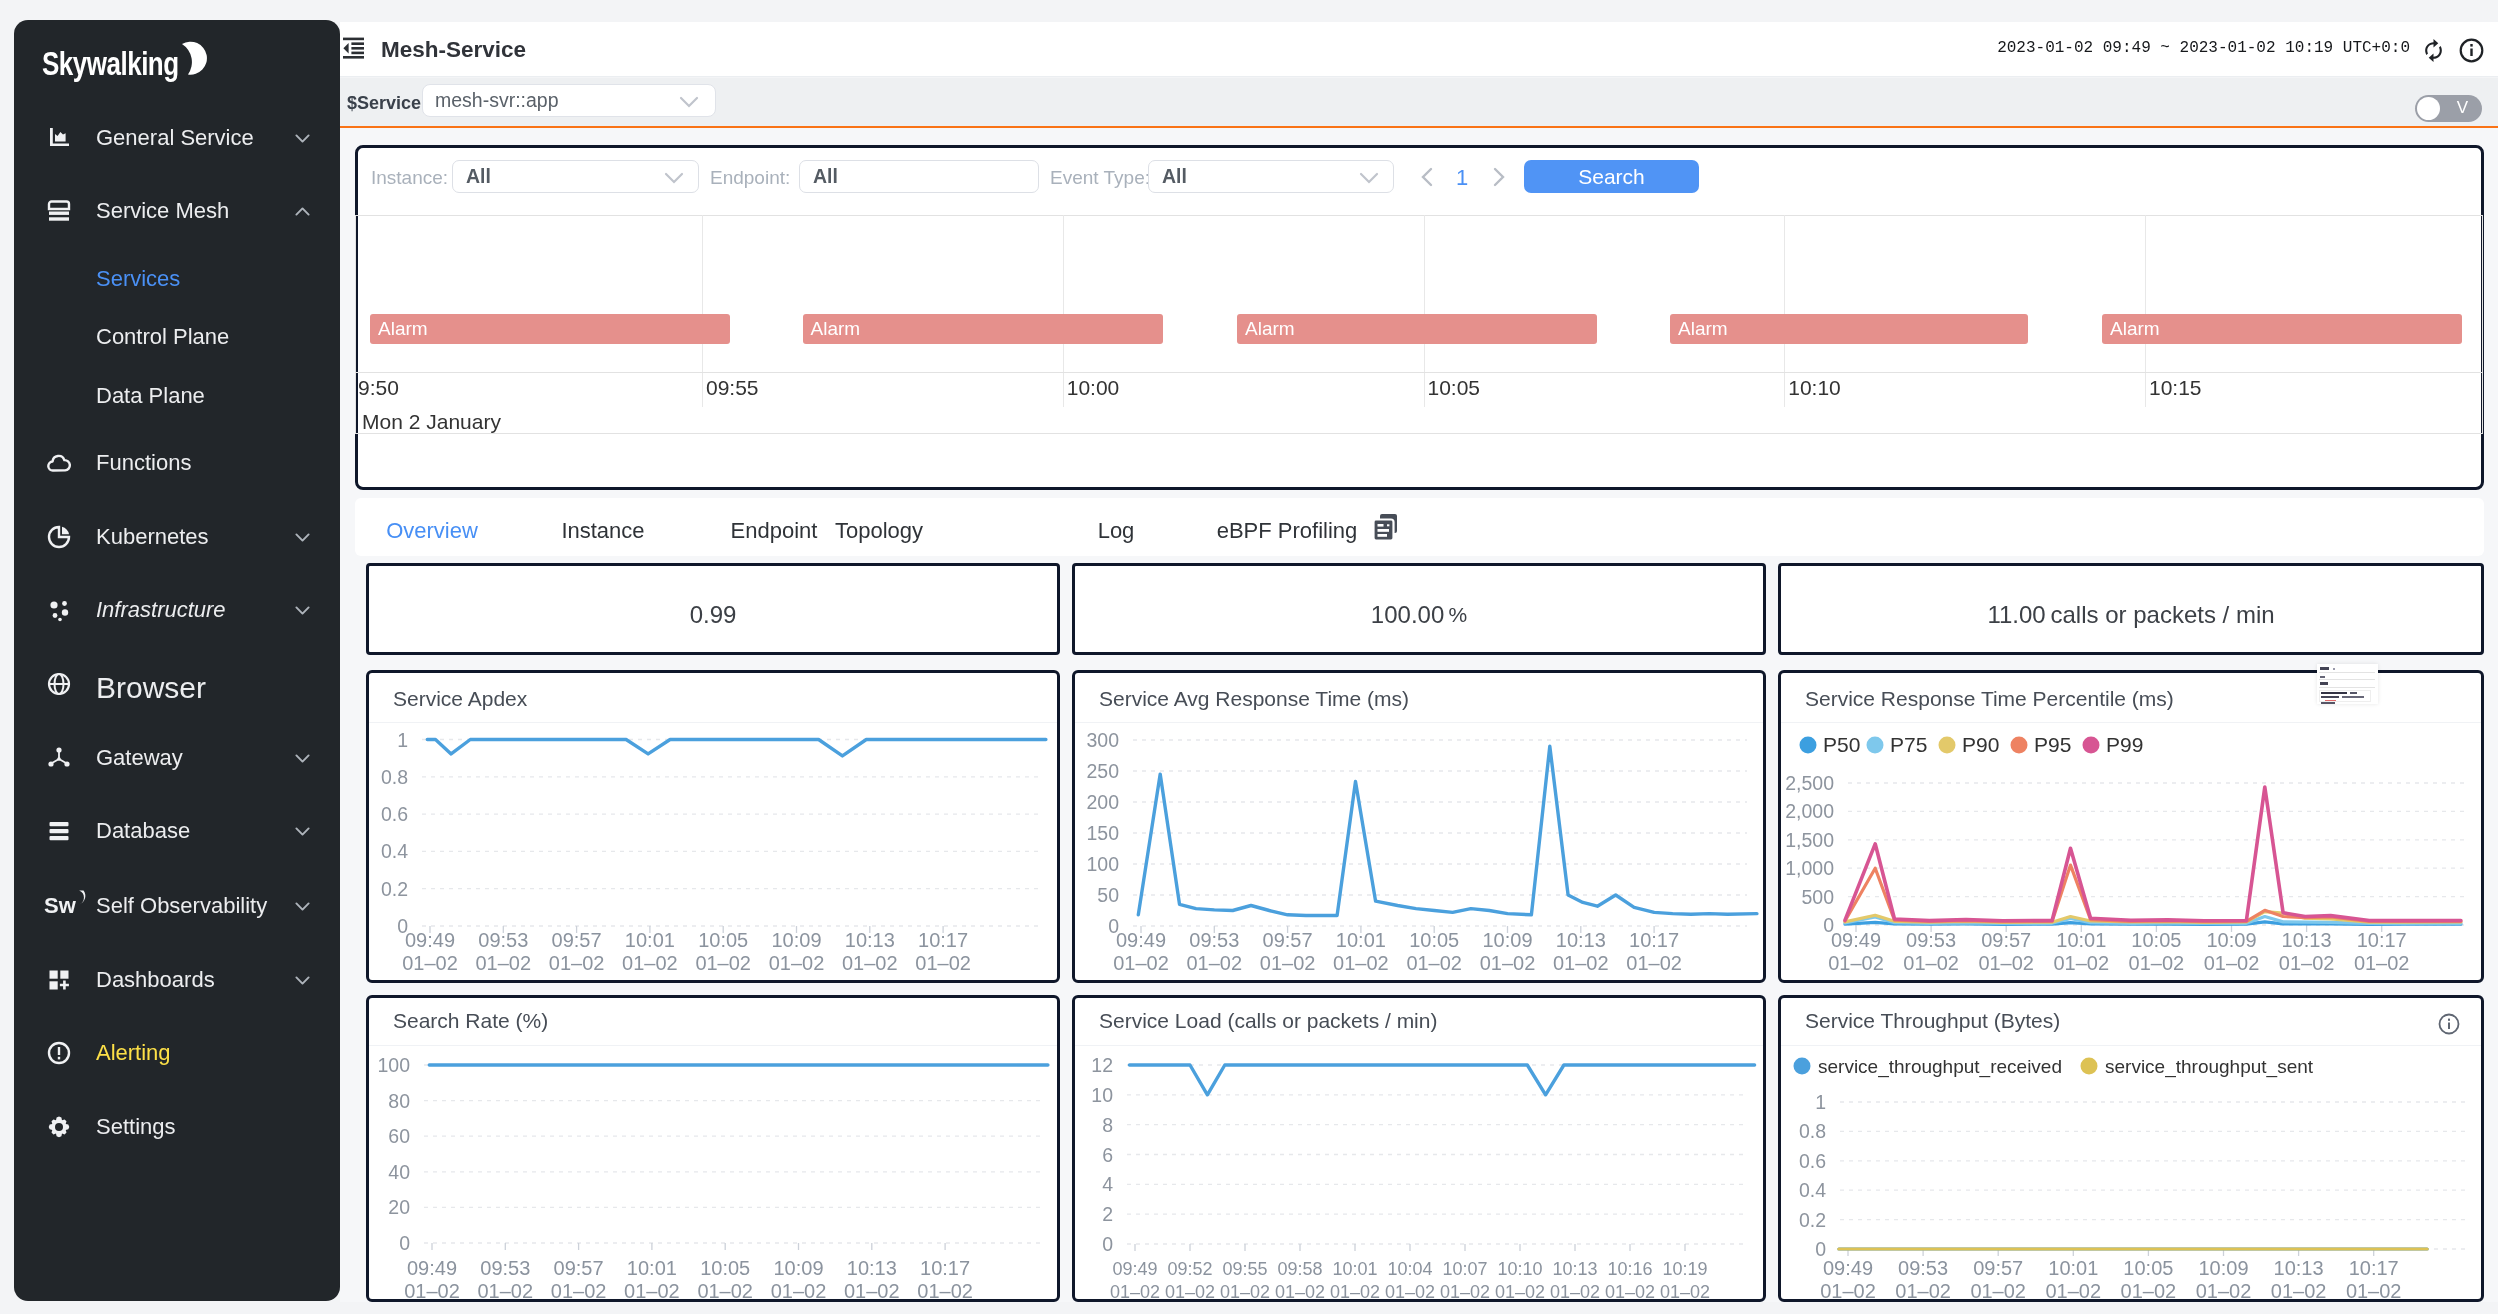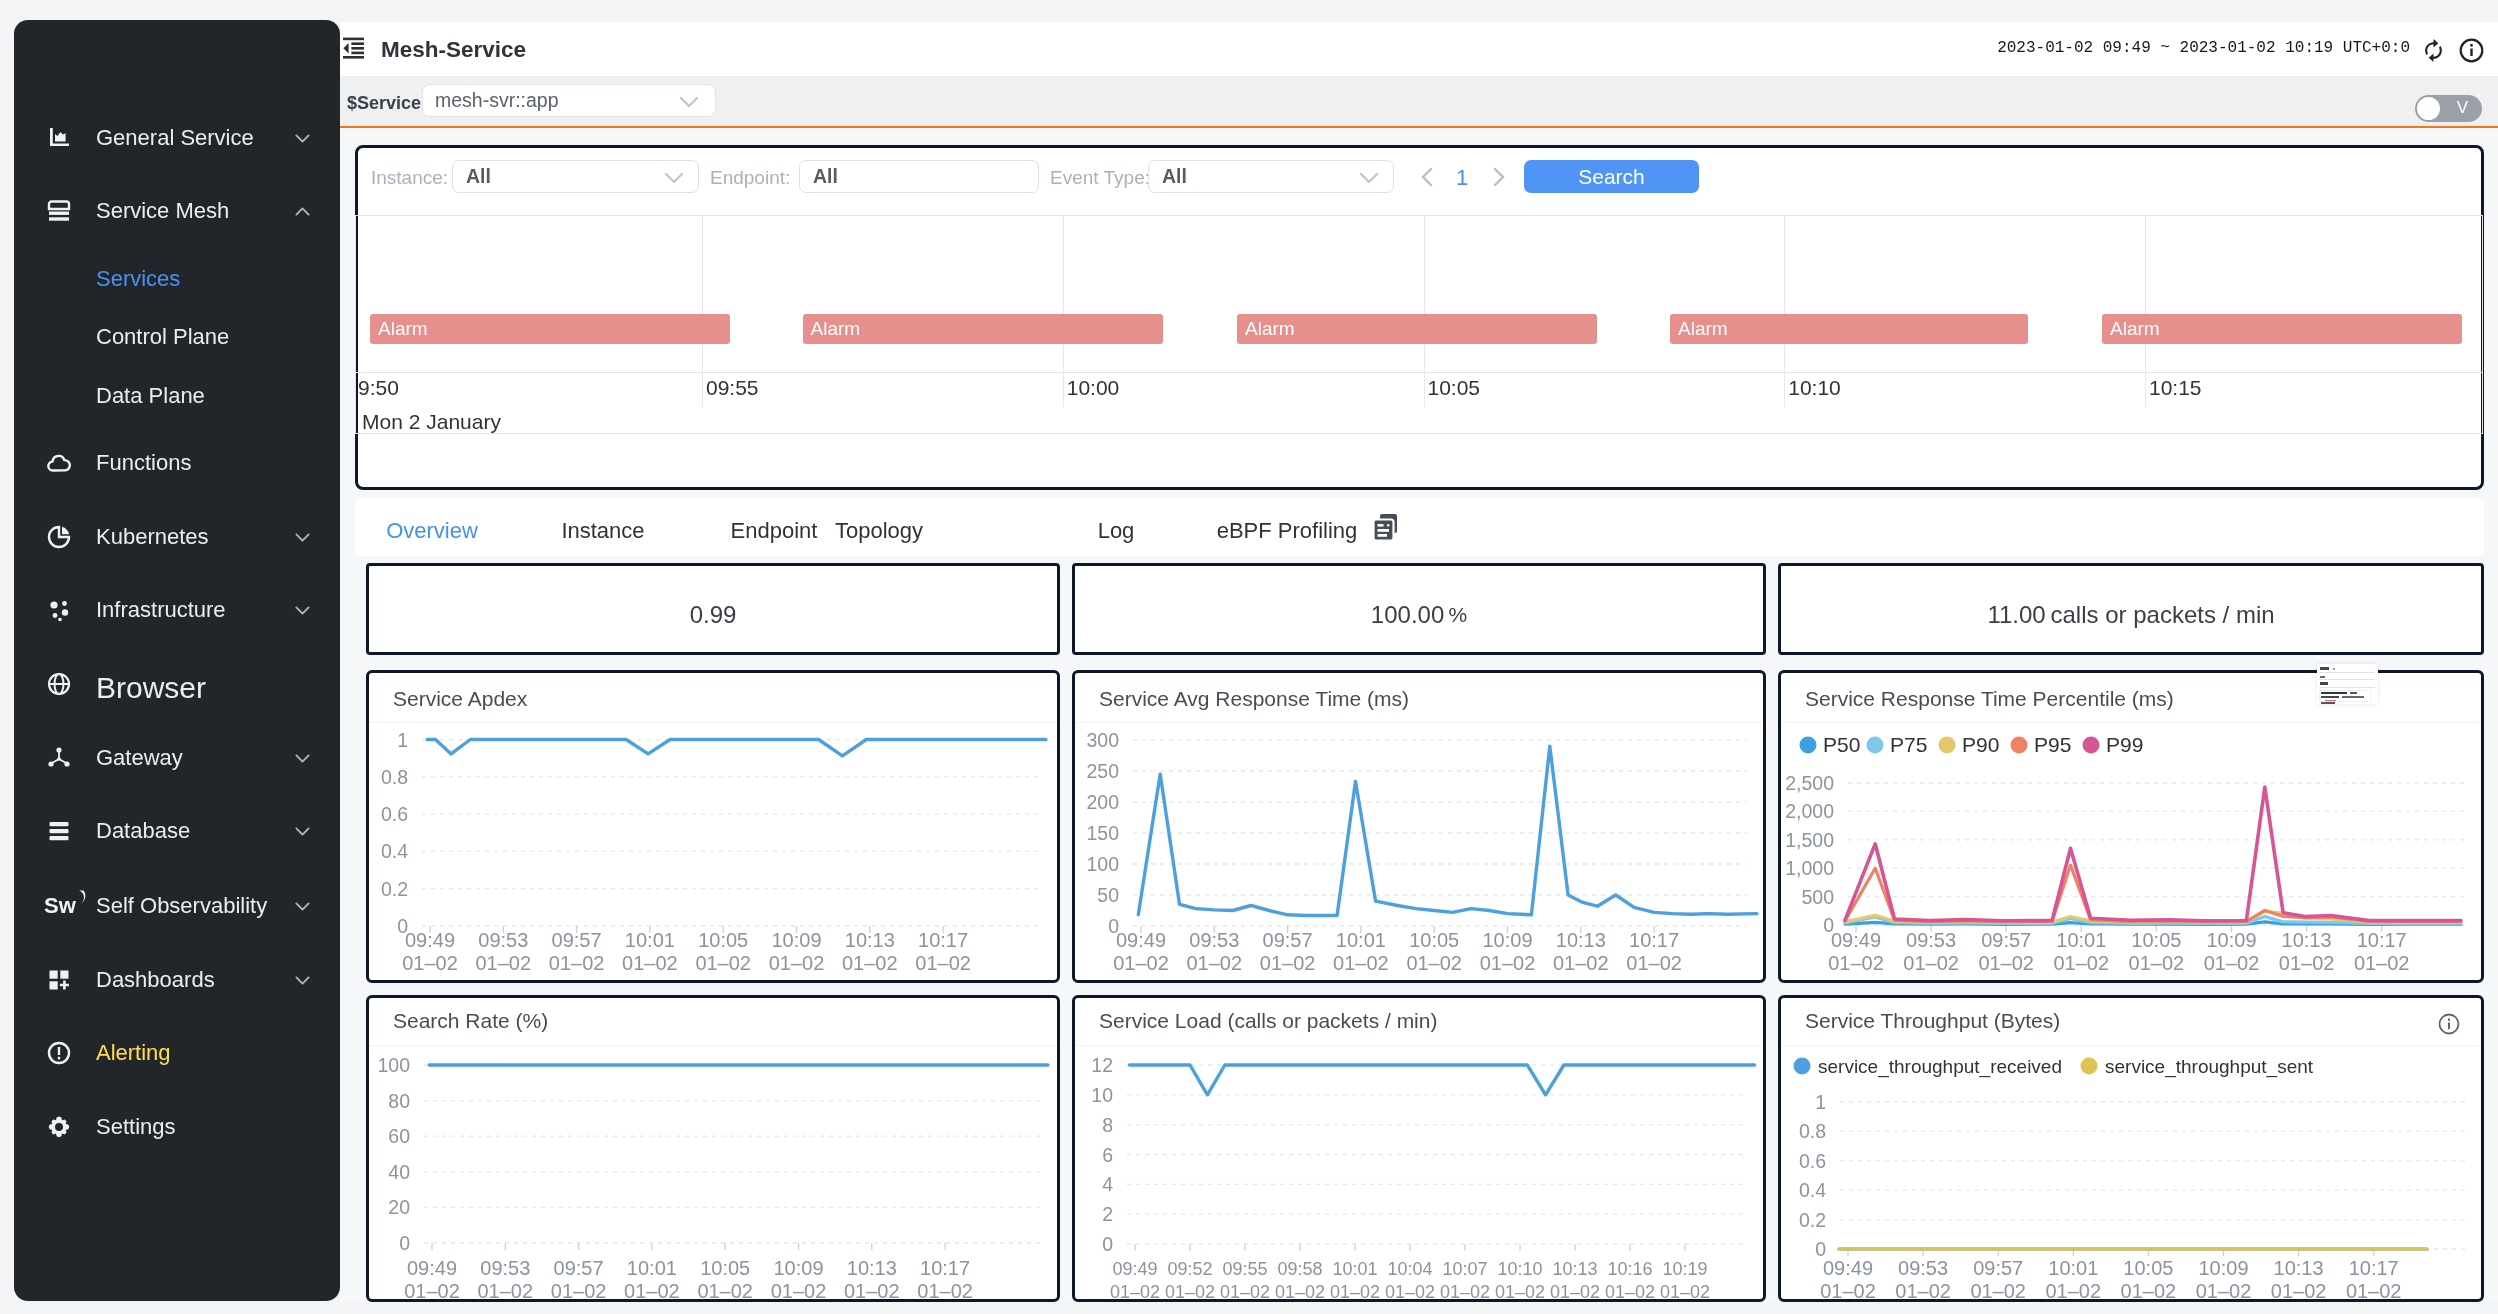--- a/index.html
+++ b/index.html
@@ -417,20 +417,26 @@
     <div style="position:absolute;left:2px;top:22.5px;width:56px;height:1px;background:#e3e3e3"></div>
     <div style="position:absolute;left:2px;top:26px;width:52px;height:12px;background:#fff;border:1px solid #eee"></div>
     <div style="position:absolute;left:4px;top:27.5px;width:26px;height:2.5px;background:#334"></div>
     <div style="position:absolute;left:33px;top:28px;width:7px;height:2px;background:#556"></div>
     <div style="position:absolute;left:4px;top:31.5px;width:18px;height:2.5px;background:#445"></div>
     <div style="position:absolute;left:25px;top:32px;width:22px;height:1.8px;background:#667"></div>
     <div style="position:absolute;left:8px;top:35.5px;width:11px;height:1.8px;background:#e06a6a"></div>
     <div style="position:absolute;left:4px;top:37.5px;width:14px;height:2px;background:#556"></div>
   </div>
 <div style="position:absolute;left:14px;top:20px;width:326px;height:1281px;background:#22262a;border-radius:14px">
+<div style="position:absolute;left:28px;top:17px;width:220px;height:60px">
+      <span style="font-size:26px;font-weight:700;color:#fff;letter-spacing:-0.5px;position:absolute;left:0;top:14px;display:inline-block;transform:scaleY(1.3);transform-origin:50% 80%">Skywalking</span>
+      <svg style="position:absolute;left:132px;top:4px" width="38" height="40" viewBox="0 0 38 40">
+        <path d="M8 3 A16.5 16.5 0 1 1 14 33.5 A21.5 21.5 0 0 0 8 3 Z" fill="#fff"></path>
+      </svg>
+    </div>
 <div style="position:absolute;left:0;top:92px;width:100%;height:52px">
       <div style="position:absolute;left:32px;top:13px"><svg width="26" height="26" viewBox="0 0 26 26">
           <path d="M4 3 v18 h19 v-2.6 H6.8 V3 Z" fill="#f0f1f3"></path>
           <path d="M9 16.5 V9 l2.6 2 2.8-4 2.6 2.4 2.6-1.2 v8.3 Z" fill="#f0f1f3"></path>
         </svg></div>
       <div style="position:absolute;left:82px;top:13px;font-size:22px;color:#ecedef;">General Service</div>
       <svg style="position:absolute;left:278px;top:19px" width="21" height="15" viewBox="0 0 24 17">
         <path d="M5 5 l7 7 7-7" fill="none" stroke="#aeb4bb" stroke-width="2.2" stroke-linecap="round" stroke-linejoin="round"></path>
       </svg>
     </div>
@@ -471,21 +477,21 @@
       </svg>
     </div>
     <div style="position:absolute;left:0;top:564px;width:100%;height:52px">
       <div style="position:absolute;left:32px;top:13px"><svg width="26" height="26" viewBox="0 0 26 26">
           <circle cx="8" cy="8" r="3.6" fill="#f0f1f3"></circle>
           <circle cx="18.5" cy="6.5" r="2.4" fill="#f0f1f3"></circle>
           <circle cx="19" cy="15.5" r="3.2" fill="#f0f1f3"></circle>
           <circle cx="9" cy="18.5" r="2.4" fill="#f0f1f3"></circle>
           <circle cx="14" cy="22.5" r="1.8" fill="#f0f1f3"></circle>
         </svg></div>
-      <div style="position:absolute;left:82px;top:13px;font-size:22px;color:#ecedef;">Infrastructure</div>
+      <div style="position:absolute;left:82px;top:13px;font-size:22px;color:#ecedef;font-style:italic;">Infrastructure</div>
       <svg style="position:absolute;left:278px;top:19px" width="21" height="15" viewBox="0 0 24 17">
         <path d="M5 5 l7 7 7-7" fill="none" stroke="#aeb4bb" stroke-width="2.2" stroke-linecap="round" stroke-linejoin="round"></path>
       </svg>
     </div>
     <div style="position:absolute;left:0;top:638px;width:100%;height:52px">
       <div style="position:absolute;left:32px;top:13px"><svg width="26" height="26" viewBox="0 0 26 26">
           <circle cx="13" cy="13" r="10" fill="none" stroke="#f0f1f3" stroke-width="2.2"></circle>
           <ellipse cx="13" cy="13" rx="4.5" ry="10" fill="none" stroke="#f0f1f3" stroke-width="2"></ellipse>
           <line x1="3" y1="13" x2="23" y2="13" stroke="#f0f1f3" stroke-width="2"></line>
         </svg></div>

